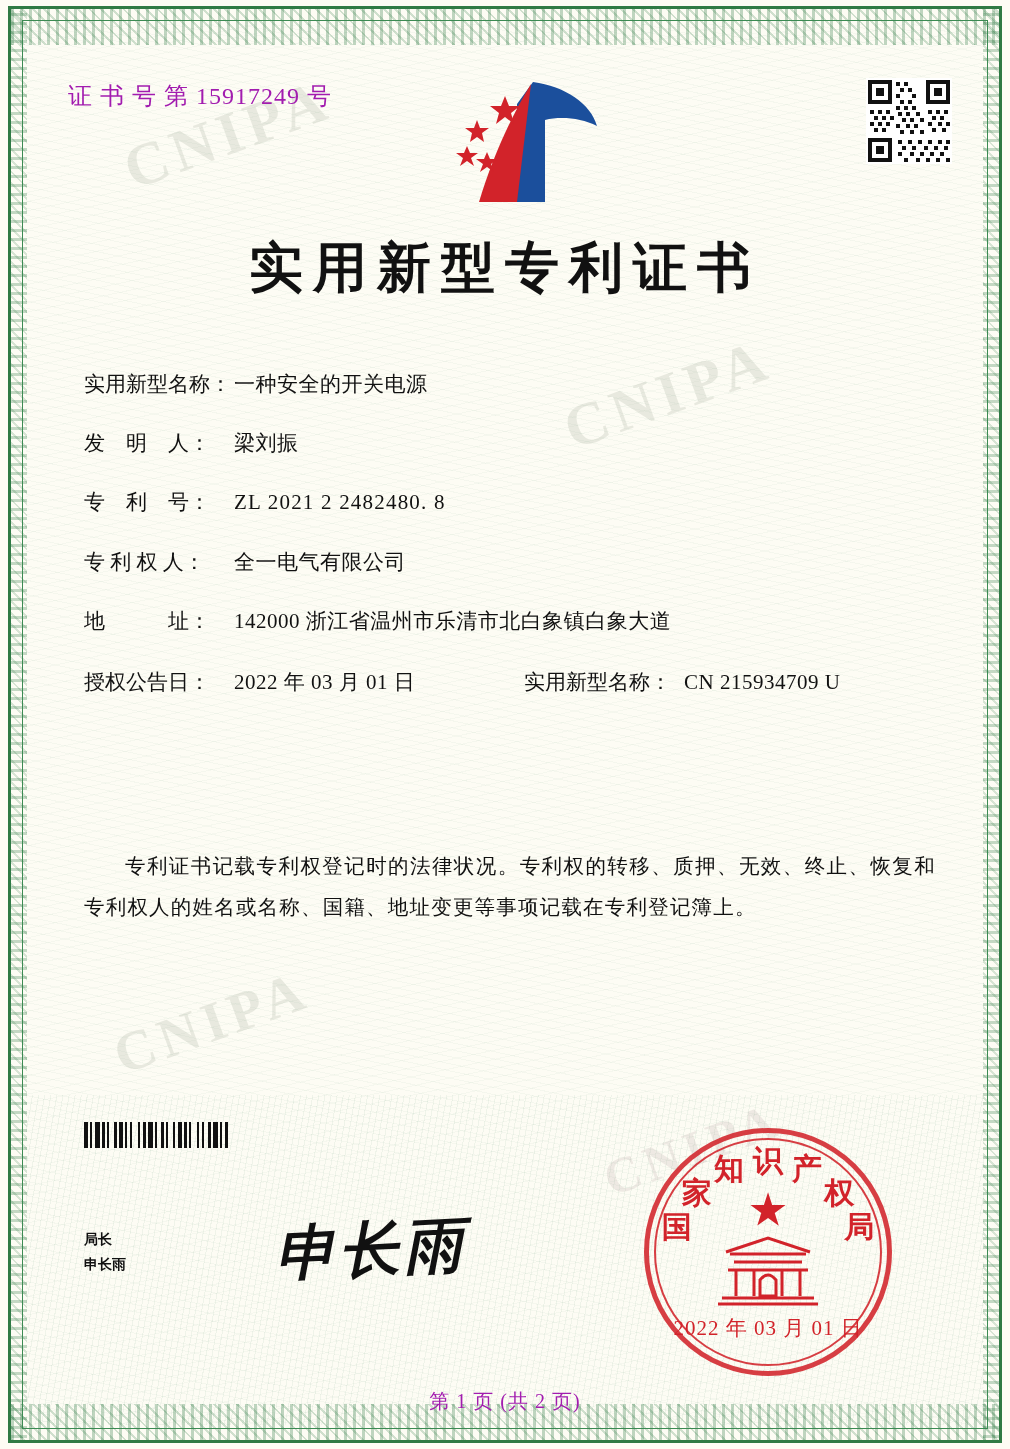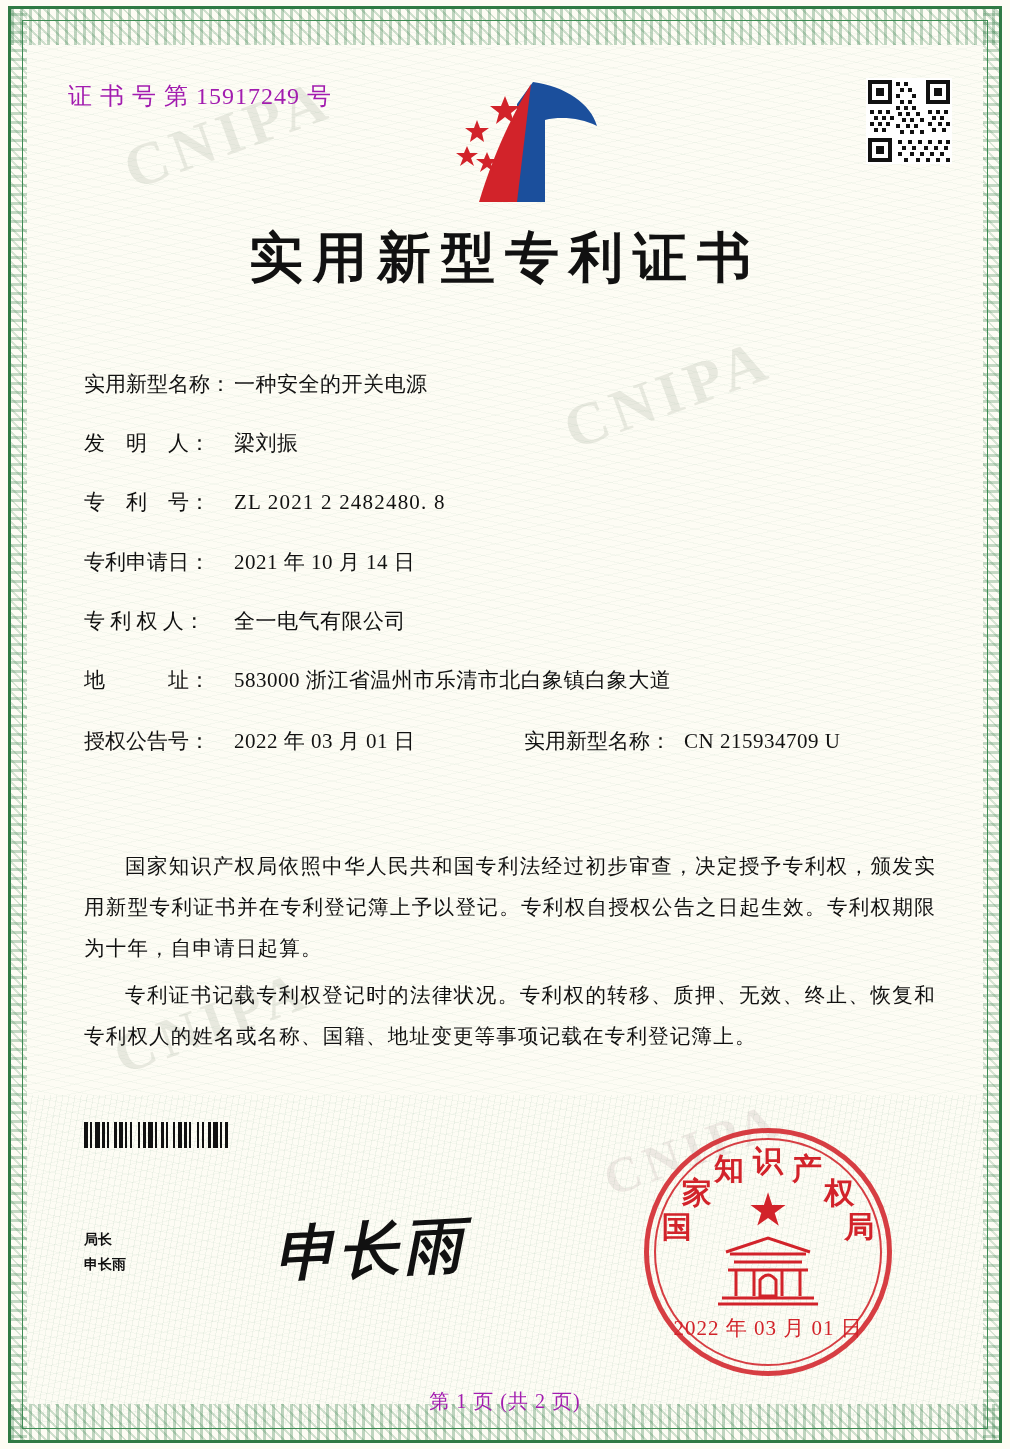--- a/index.html
+++ b/index.html
@@ -140,21 +140,21 @@
     top: 74px;
     transform: translateX(-50%);
     width: 200px;
     height: 140px;
   }
 
   .main-title {
     position: absolute;
     left: 0;
     right: 0;
-    top: 222px;
+    top: 232px;
     text-align: center;
     font-size: 54px;
     font-weight: 700;
     letter-spacing: 10px;
     color: #111;
     font-family: Liberation Mono, monospace;
   }
 
   
   .fields {
@@ -448,50 +448,45 @@
     <div class="field-row">
       <div class="field-label">发　明　人：</div>
       <div class="field-value">梁刘振</div>
     </div>
 
     <div class="field-row">
       <div class="field-label">专　利　号：</div>
       <div class="field-value mono-ish">ZL 2021 2 2482480. 8</div>
     </div>
 
-    <div class="field-row">
-      <div class="field-label">专利申请日：</div>
-      <div class="field-value">2021 年 10 月 14 日</div>
-    </div>
 
     <div class="field-row">
       <div class="field-label">专 利 权 人：</div>
       <div class="field-value">全一电气有限公司</div>
     </div>
 
     <div class="field-row">
       <div class="field-label">地　　　址：</div>
-      <div class="field-value">583000 浙江省温州市乐清市北白象镇白象大道</div>
+      <div class="field-value">142000 浙江省温州市乐清市北白象镇白象大道</div>
     </div>
 
     <div class="row-split">
       <div class="half first">
-        <div class="field-label">授权公告号：</div>
+        <div class="field-label">授权公告日：</div>
         <div class="field-value">2022 年 03 月 01 日</div>
       </div>
       <div class="half second">
         <div class="field-label">实用新型名称：</div>
         <div class="field-value">CN 215934709 U</div>
       </div>
     </div>
 
   </div>
 
   <div class="paragraphs">
-    <p>国家知识产权局依照中华人民共和国专利法经过初步审查，决定授予专利权，颁发实用新型专利证书并在专利登记簿上予以登记。专利权自授权公告之日起生效。专利权期限为十年，自申请日起算。</p>
     <p>专利证书记载专利权登记时的法律状况。专利权的转移、质押、无效、终止、恢复和专利权人的姓名或名称、国籍、地址变更等事项记载在专利登记簿上。</p>
   </div>
 
   <div class="barcode" id="barcode">
       <span style="width: 4px; background: rgb(17, 17, 17);"></span>
       <span style="width: 2px; background: transparent;"></span>
       <span style="width: 2px; background: rgb(17, 17, 17);"></span>
       <span style="width: 3px; background: transparent;"></span>
       <span style="width: 5px; background: rgb(17, 17, 17);"></span>
       <span style="width: 2px; background: transparent;"></span>

